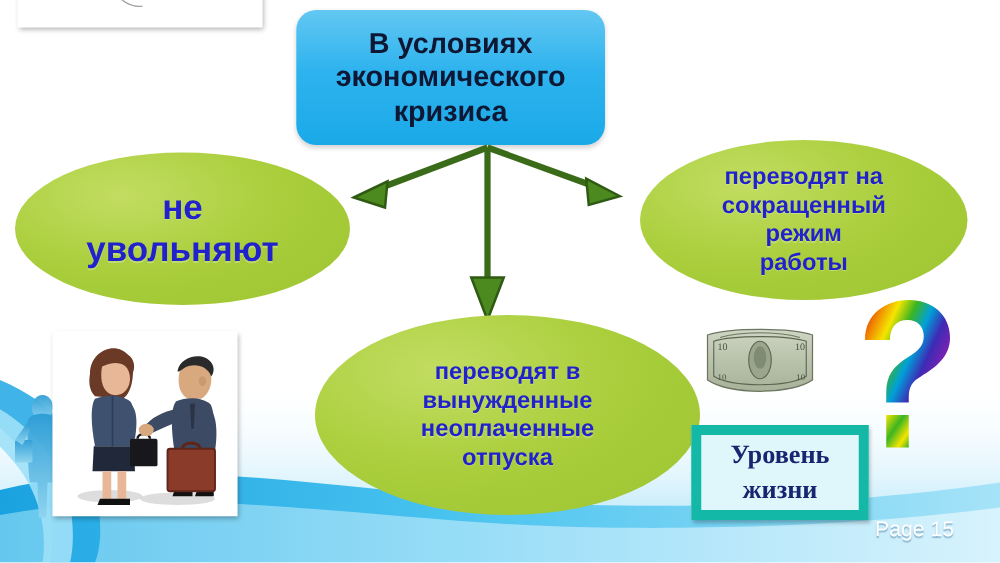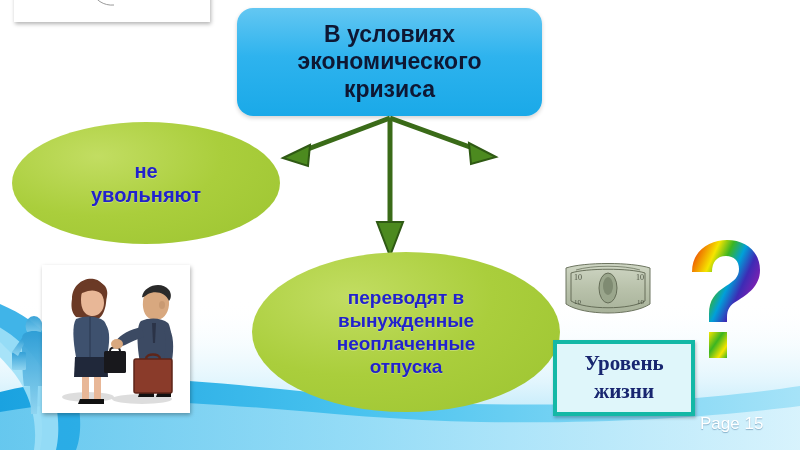--- a/index.html
+++ b/index.html
@@ -22,21 +22,21 @@
     left: 0; top: 0;
     width: 800px; height: 450px;
     pointer-events: none;
   }
 
   
   #title-box {
     position: absolute;
     left: 237px;
     top: 8px;
-    width: 305px;
+    width: 247px;
     height: 108px;
     border-radius: 16px;
     background: linear-gradient(180deg, #63c7f2 0%, #2eb3ee 45%, #1aa9e8 100%);
     box-shadow: 0 2px 4px rgba(0,0,0,0.18);
     display: flex;
     align-items: center;
     justify-content: center;
     text-align: center;
     box-sizing: border-box;
     padding: 4px 10px;
@@ -65,21 +65,21 @@
     color: #2222cc;
     font-weight: bold;
     line-height: 1.22;
     white-space: pre-line;
     text-shadow: 0 1px 0 rgba(255,255,255,0.25);
   }
 
   #ellipse-left {
     left: 12px;  top: 122px;  width: 268px; height: 122px;
   }
-  #ellipse-left .ellipse-text { font-size: 20px; }
+  #ellipse-left .ellipse-text { font-size: 28px; }
 
   #ellipse-right {
     left: 512px; top: 112px;  width: 262px; height: 128px;
   }
   #ellipse-right .ellipse-text { font-size: 19px; }
 
   #ellipse-bottom {
     left: 252px; top: 252px;  width: 308px; height: 160px;
   }
   #ellipse-bottom .ellipse-text { font-size: 19px; }
@@ -88,21 +88,21 @@
   #arrows { position: absolute; left: 0; top: 0; width: 800px; height: 450px; }
 
   
   #level-box {
     position: absolute;
     left: 553px;
     top: 340px;
     width: 142px;
     height: 76px;
     background: #dff6fa;
-    border: 4px solid #14b8a6;
+    border: 8px solid #14b8a6;
     box-sizing: border-box;
     display: flex;
     align-items: center;
     justify-content: center;
     text-align: center;
     box-shadow: 1px 2px 3px rgba(0,0,0,0.25);
   }
   #level-box .level-text {
     font-family: "Liberation Serif", serif;
     color: #182670;
@@ -224,20 +224,26 @@
       <line x1="390" y1="118" x2="390" y2="222" stroke="#3a6b18" stroke-width="5"></line>
       <polygon points="390,256 377,222 403,222" fill="#4c8a1f" stroke="#2f5a14" stroke-width="2"></polygon>
     </g>
   </svg>
 
   <div class="ellipse" id="ellipse-left">
     <div class="ellipse-text">не
 увольняют</div>
   </div>
 
+  <div class="ellipse" id="ellipse-right">
+    <div class="ellipse-text">переводят на
+сокращенный
+режим
+работы</div>
+  </div>
 
   <div class="ellipse" id="ellipse-bottom">
     <div class="ellipse-text">переводят в
 вынужденные
 неоплаченные
 отпуска</div>
   </div>
 
   <div class="photo-frame" id="people-photo">
     <svg viewBox="0 0 148 148" width="148" height="148">

